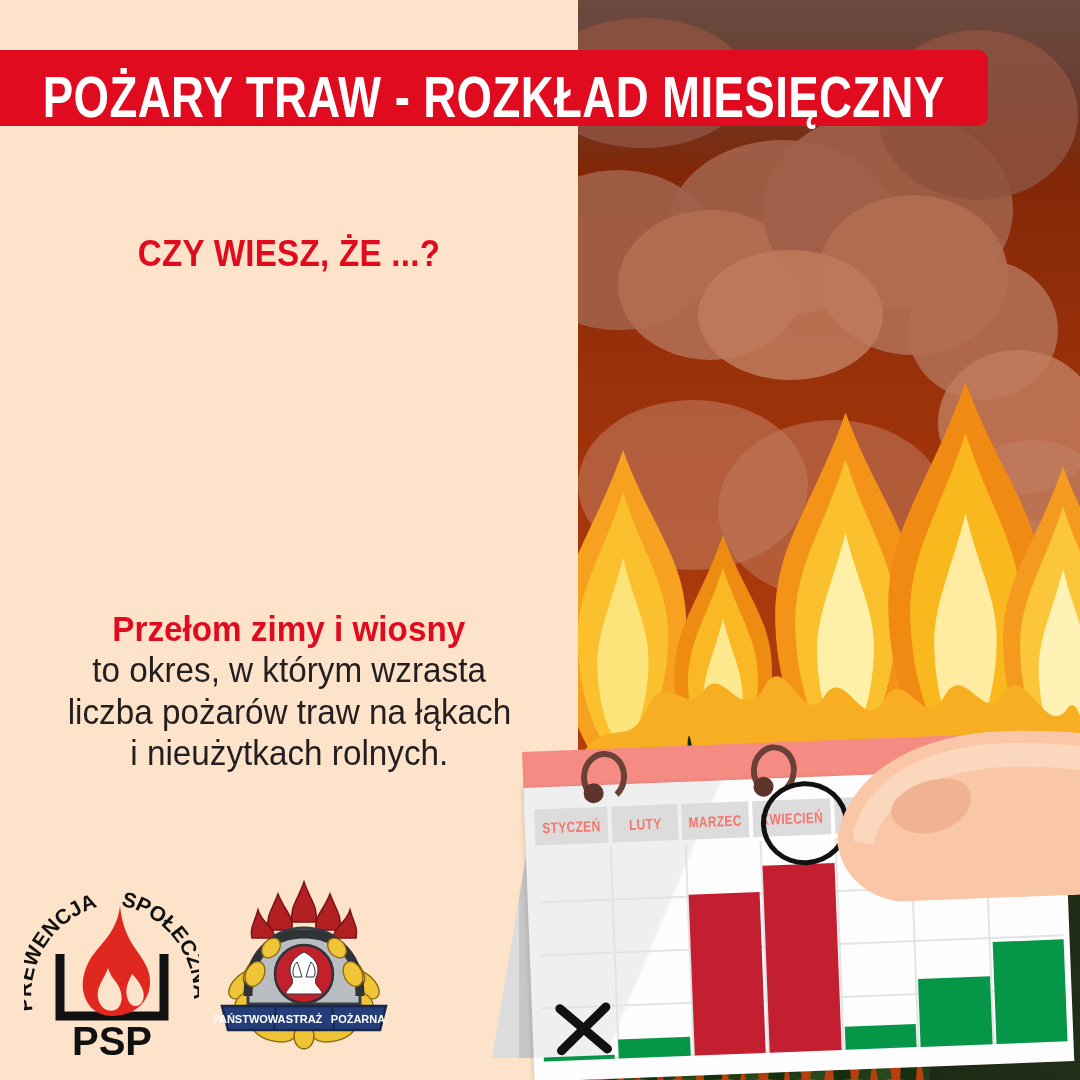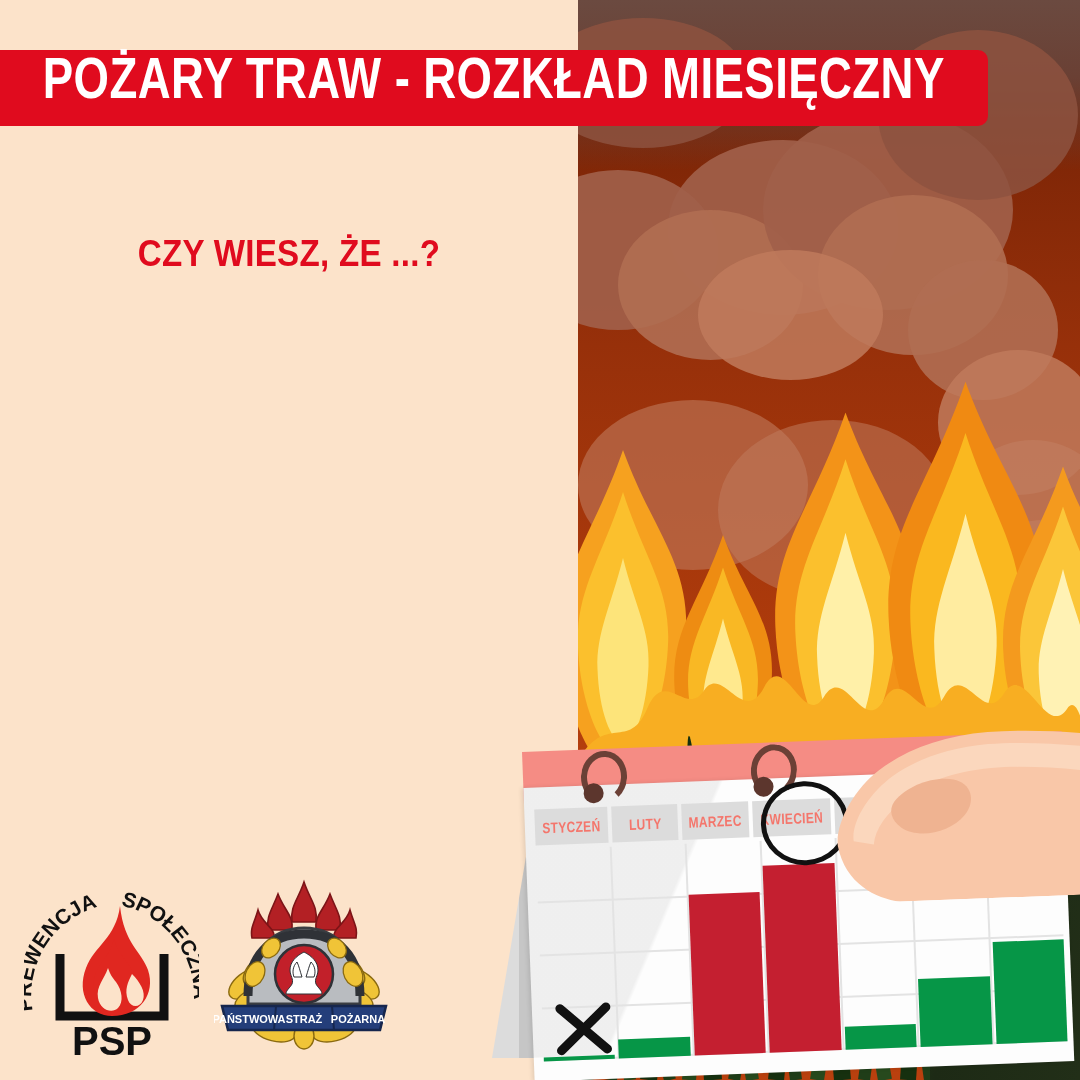--- a/index.html
+++ b/index.html
@@ -28,21 +28,21 @@
   
   .grass{position:absolute;left:0;bottom:0;width:100%;height:420px;}
   .blade{position:absolute;bottom:0;background:#1f3d18;border-radius:50% 50% 0 0/100% 100% 0 0;transform-origin:50% 100%;}
   .blade.d2{background:#16300f;}
   .blade.d3{background:#27491d;}
   .darkzone2{position:absolute;right:0;bottom:0;width:150px;height:300px;
        background:linear-gradient(100deg,rgba(20,30,14,0) 0%,#1d2a15 28%,#222f18 100%);}
 
   
   .banner{position:absolute;left:0;top:50px;width:988px;height:76px;background:#E00B1E;
-          border-radius:0 10px 10px 0;display:flex;align-items:flex-start;justify-content:center;}
+          border-radius:0 10px 10px 0;display:flex;align-items:flex-end;justify-content:center;}
   .banner .t{
      color:#ffffff;font-size:57px;line-height:1;font-weight:bold;letter-spacing:.5px;
      transform:scaleX(.80);transform-origin:center;white-space:nowrap;
      font-family:"Liberation Sans", sans-serif;
   }
 
   
   .leftpanel{position:absolute;left:0;top:126px;width:578px;height:954px;}
   .headline{
      position:absolute;top:107px;left:0;width:578px;text-align:center;
@@ -188,20 +188,26 @@
 
   <div class="banner">
     <div class="t">POŻARY TRAW - ROZKŁAD MIESIĘCZNY</div>
   </div>
 
   <div class="leftpanel">
 
     <div class="headline">CZY WIESZ, ŻE ...?</div>
 
 
+    <div class="para p2">
+      <span class="line sq"><b class="red">Przełom zimy i wiosny</b></span>
+      <span class="line sq">to okres, w którym wzrasta</span>
+      <span class="line sq">liczba pożarów traw na łąkach</span>
+      <span class="line sq">i nieużytkach rolnych.</span>
+    </div>
   </div>
 
   <div class="logos">
     
     <svg width="175" height="185" viewBox="0 0 175 185">
       <defs>
         <path id="arcL" d="M10 135 A 92 92 0 0 1 87 22"></path>
         <path id="arcR" d="M87 22 A 92 92 0 0 1 166 140"></path>
       </defs>
       <text font-family="Liberation Sans, sans-serif" font-size="21" font-weight="bold" fill="#111">

